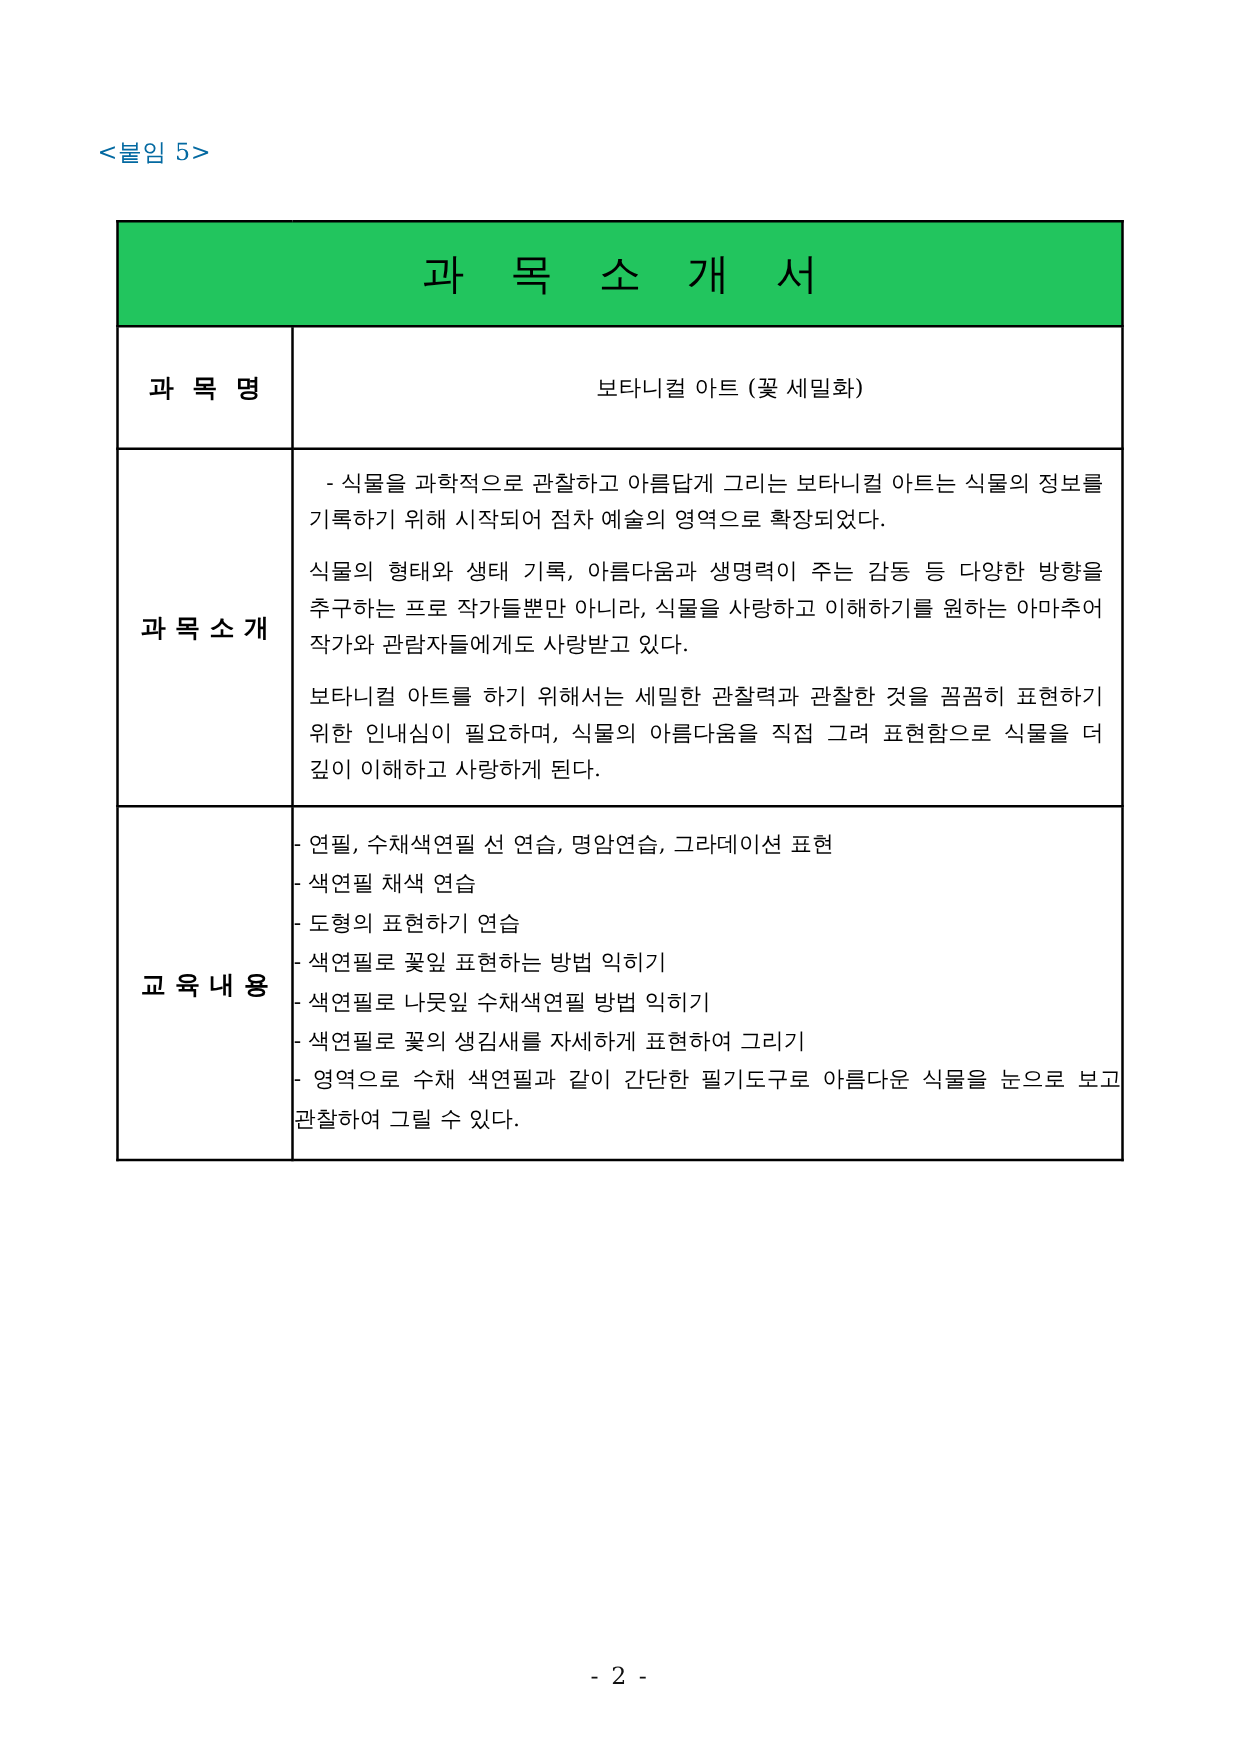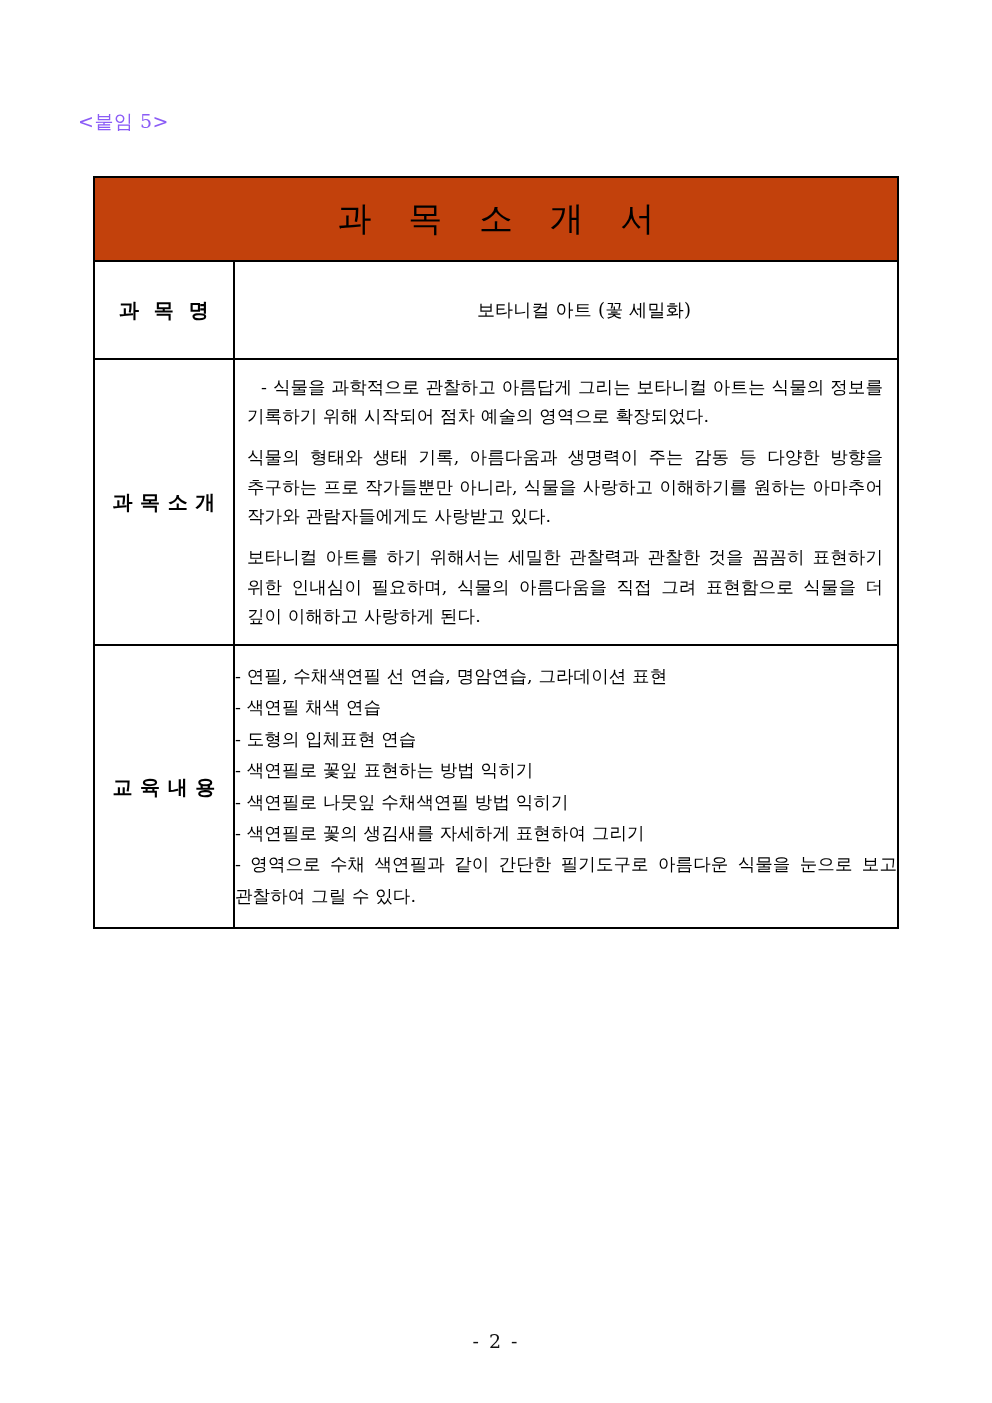--- a/index.html
+++ b/index.html
@@ -22,21 +22,21 @@
   }
 
   
   .attachment-label {
     position: absolute;
     left: 78px;
     top: 109px;
     font-size: 19px;
     letter-spacing: 0.5px;
     white-space: pre;
-    color: #8b5cf6;
+    color: #0369a1;
   }
 
   
   .intro-table {
     position: absolute;
     left: 93px;
     top: 176px;
     width: 806px;
     border-collapse: collapse;
     table-layout: fixed;
@@ -152,21 +152,21 @@
   <div class="attachment-label">&lt;붙임 5&gt;</div>
 
   <table class="intro-table">
     <colgroup>
       <col class="label-col">
       <col>
     </colgroup>
     <tbody>
 
       <tr>
-        <td class="title-cell" colspan="2" style="background: #c2410c; text-align: center;">
+        <td class="title-cell" colspan="2" style="background: #22c55e; text-align: center;">
           <div class="title-text">과 목 소 개 서</div>
         </td>
       </tr>
 
       <tr class="row-subject">
         <td>
           <div class="row-label">과  목  명</div>
         </td>
         <td class="content-cell">
           <div class="subject-name">보타니컬 아트 (꽃 세밀화)</div>
@@ -187,21 +187,21 @@
       </tr>
 
       <tr class="row-curriculum">
         <td>
           <div class="row-label">교 육 내 용</div>
         </td>
         <td class="content-cell">
           <div class="list-block">
             <p class="tight">- 연필, 수채색연필 선 연습, 명암연습, 그라데이션 표현</p>
             <p class="tight">- 색연필 채색 연습</p>
-            <p class="tight">- 도형의 입체표현 연습</p>
+            <p class="tight">- 도형의 표현하기 연습</p>
             <p class="tight">- 색연필로 꽃잎 표현하는 방법 익히기</p>
             <p class="tight">- 색연필로 나뭇잎 수채색연필 방법 익히기</p>
             <p class="tight">- 색연필로 꽃의 생김새를 자세하게 표현하여 그리기</p>
             <p class="last">- 영역으로 수채 색연필과 같이 간단한 필기도구로 아름다운 식물을 눈으로 보고 관찰하여 그릴 수 있다.</p>
           </div>
         </td>
       </tr>
 
 
     </tbody>

